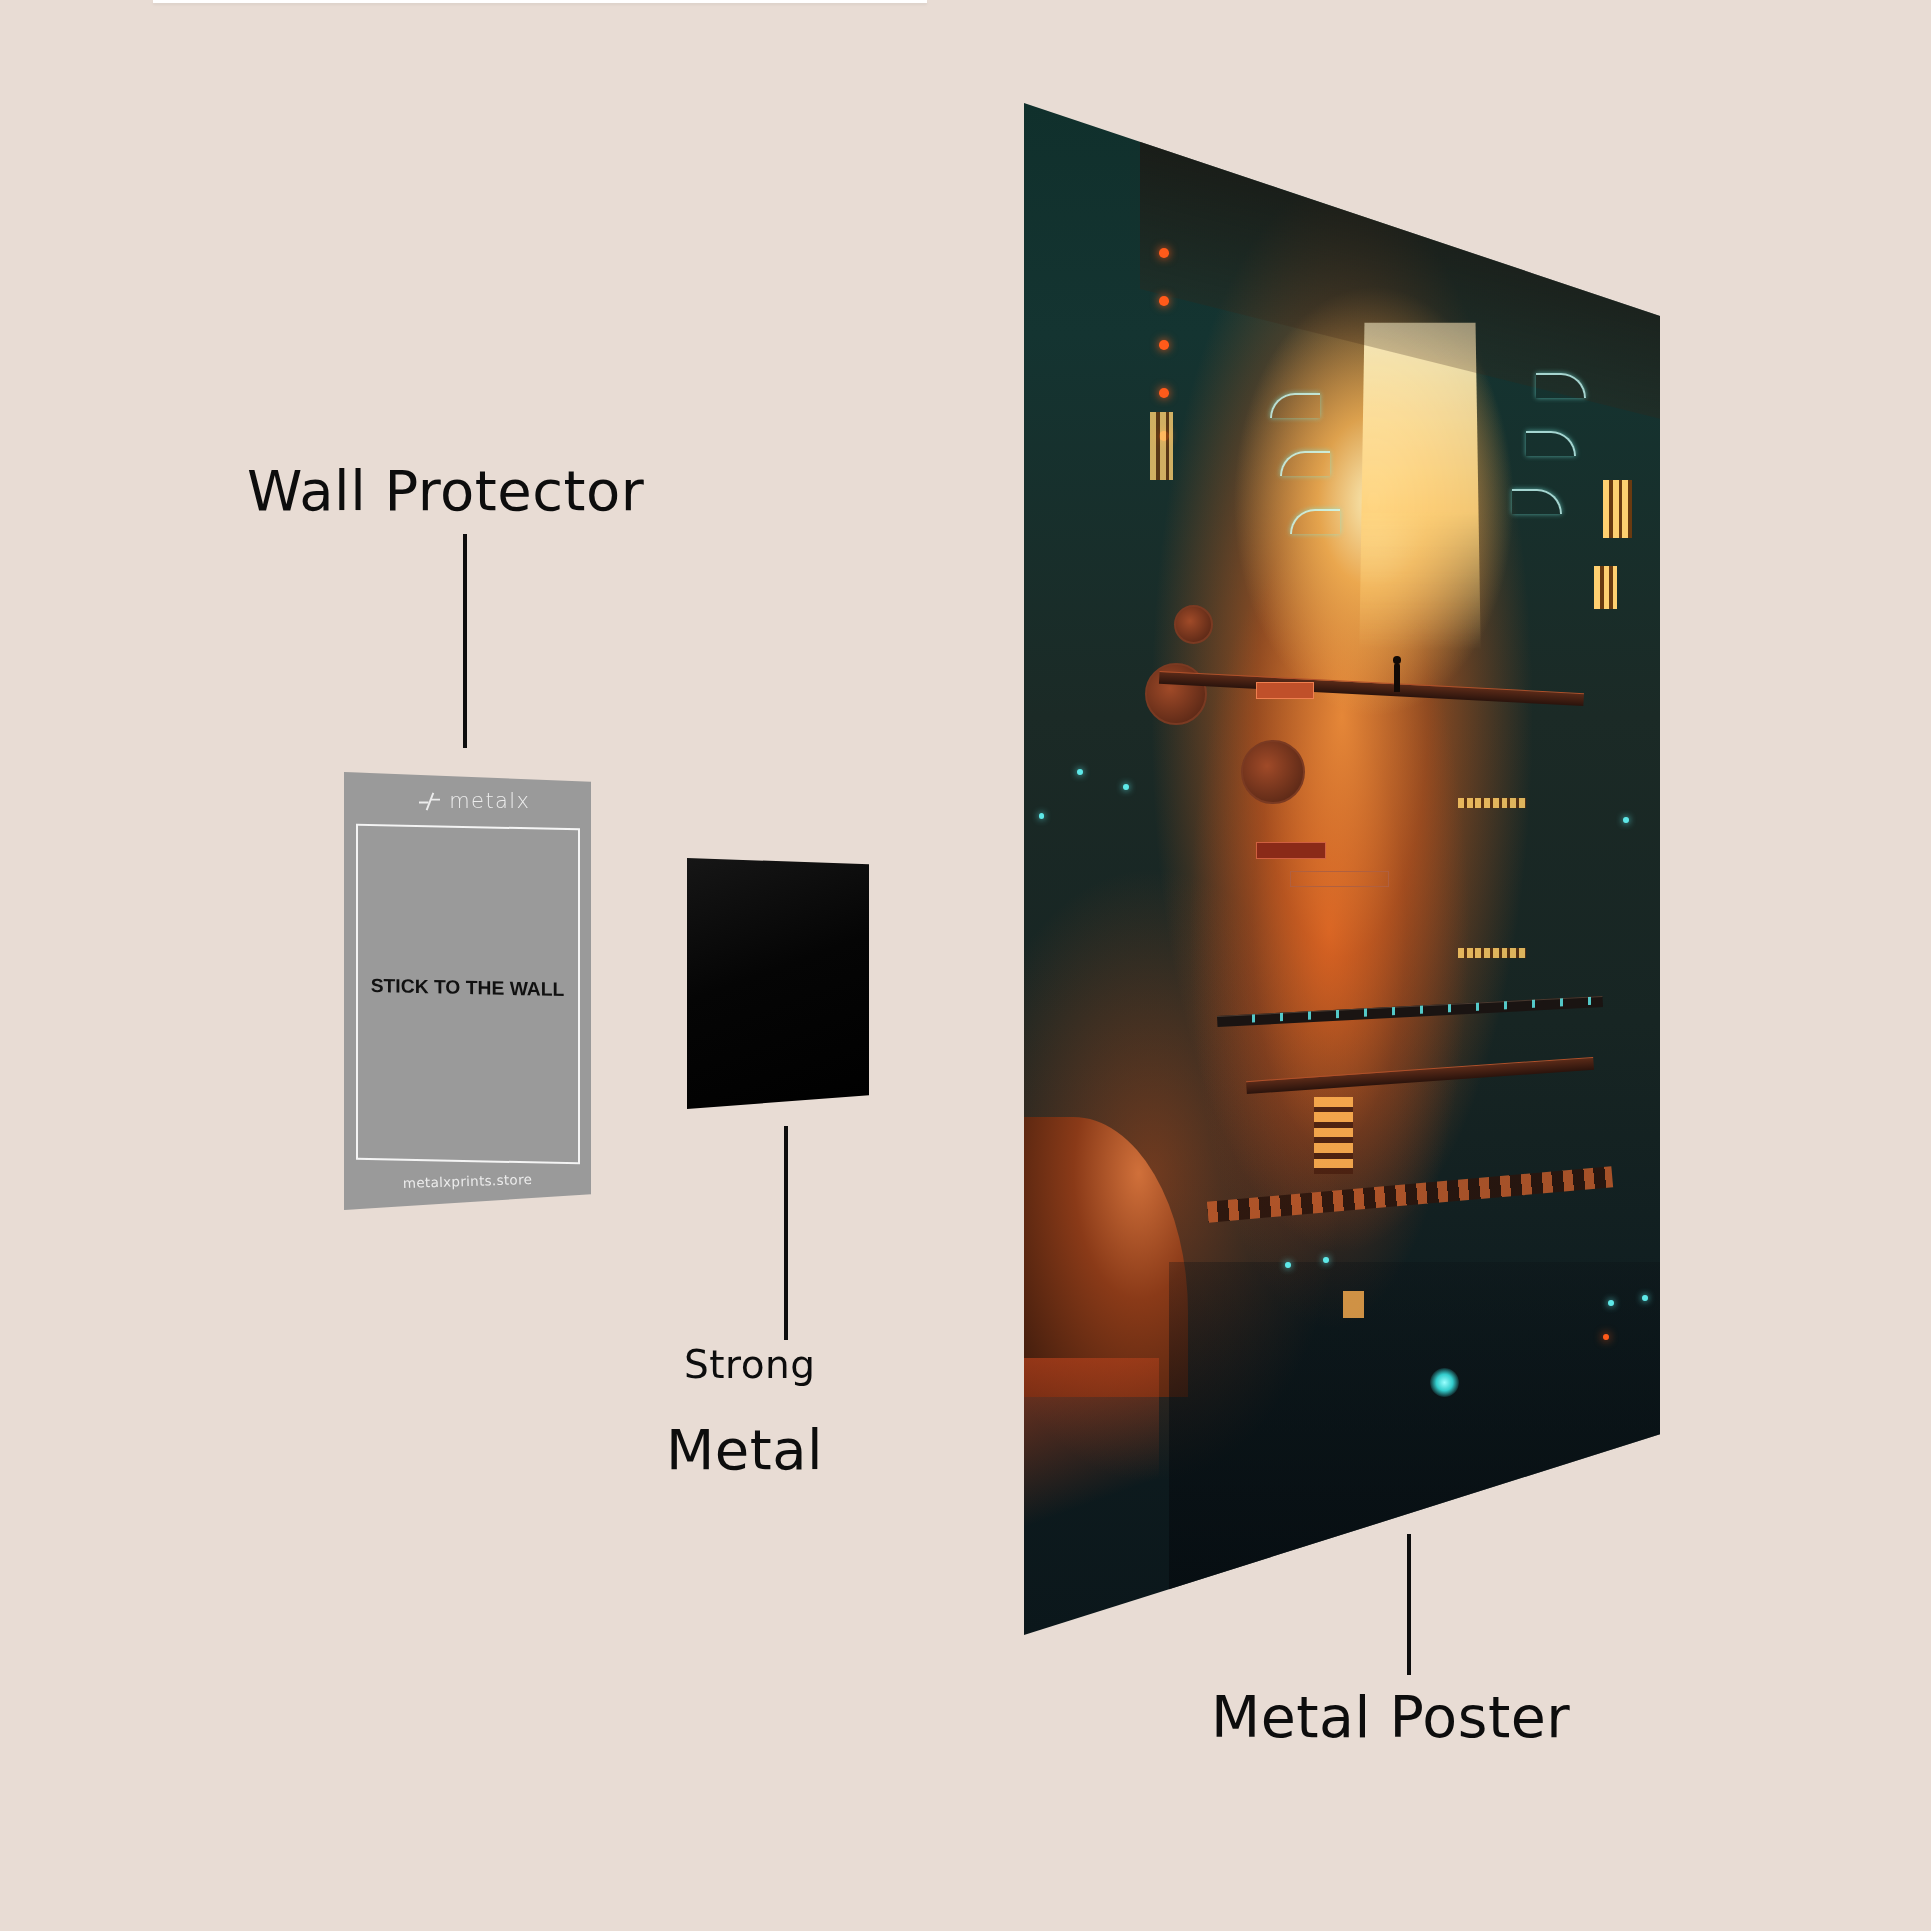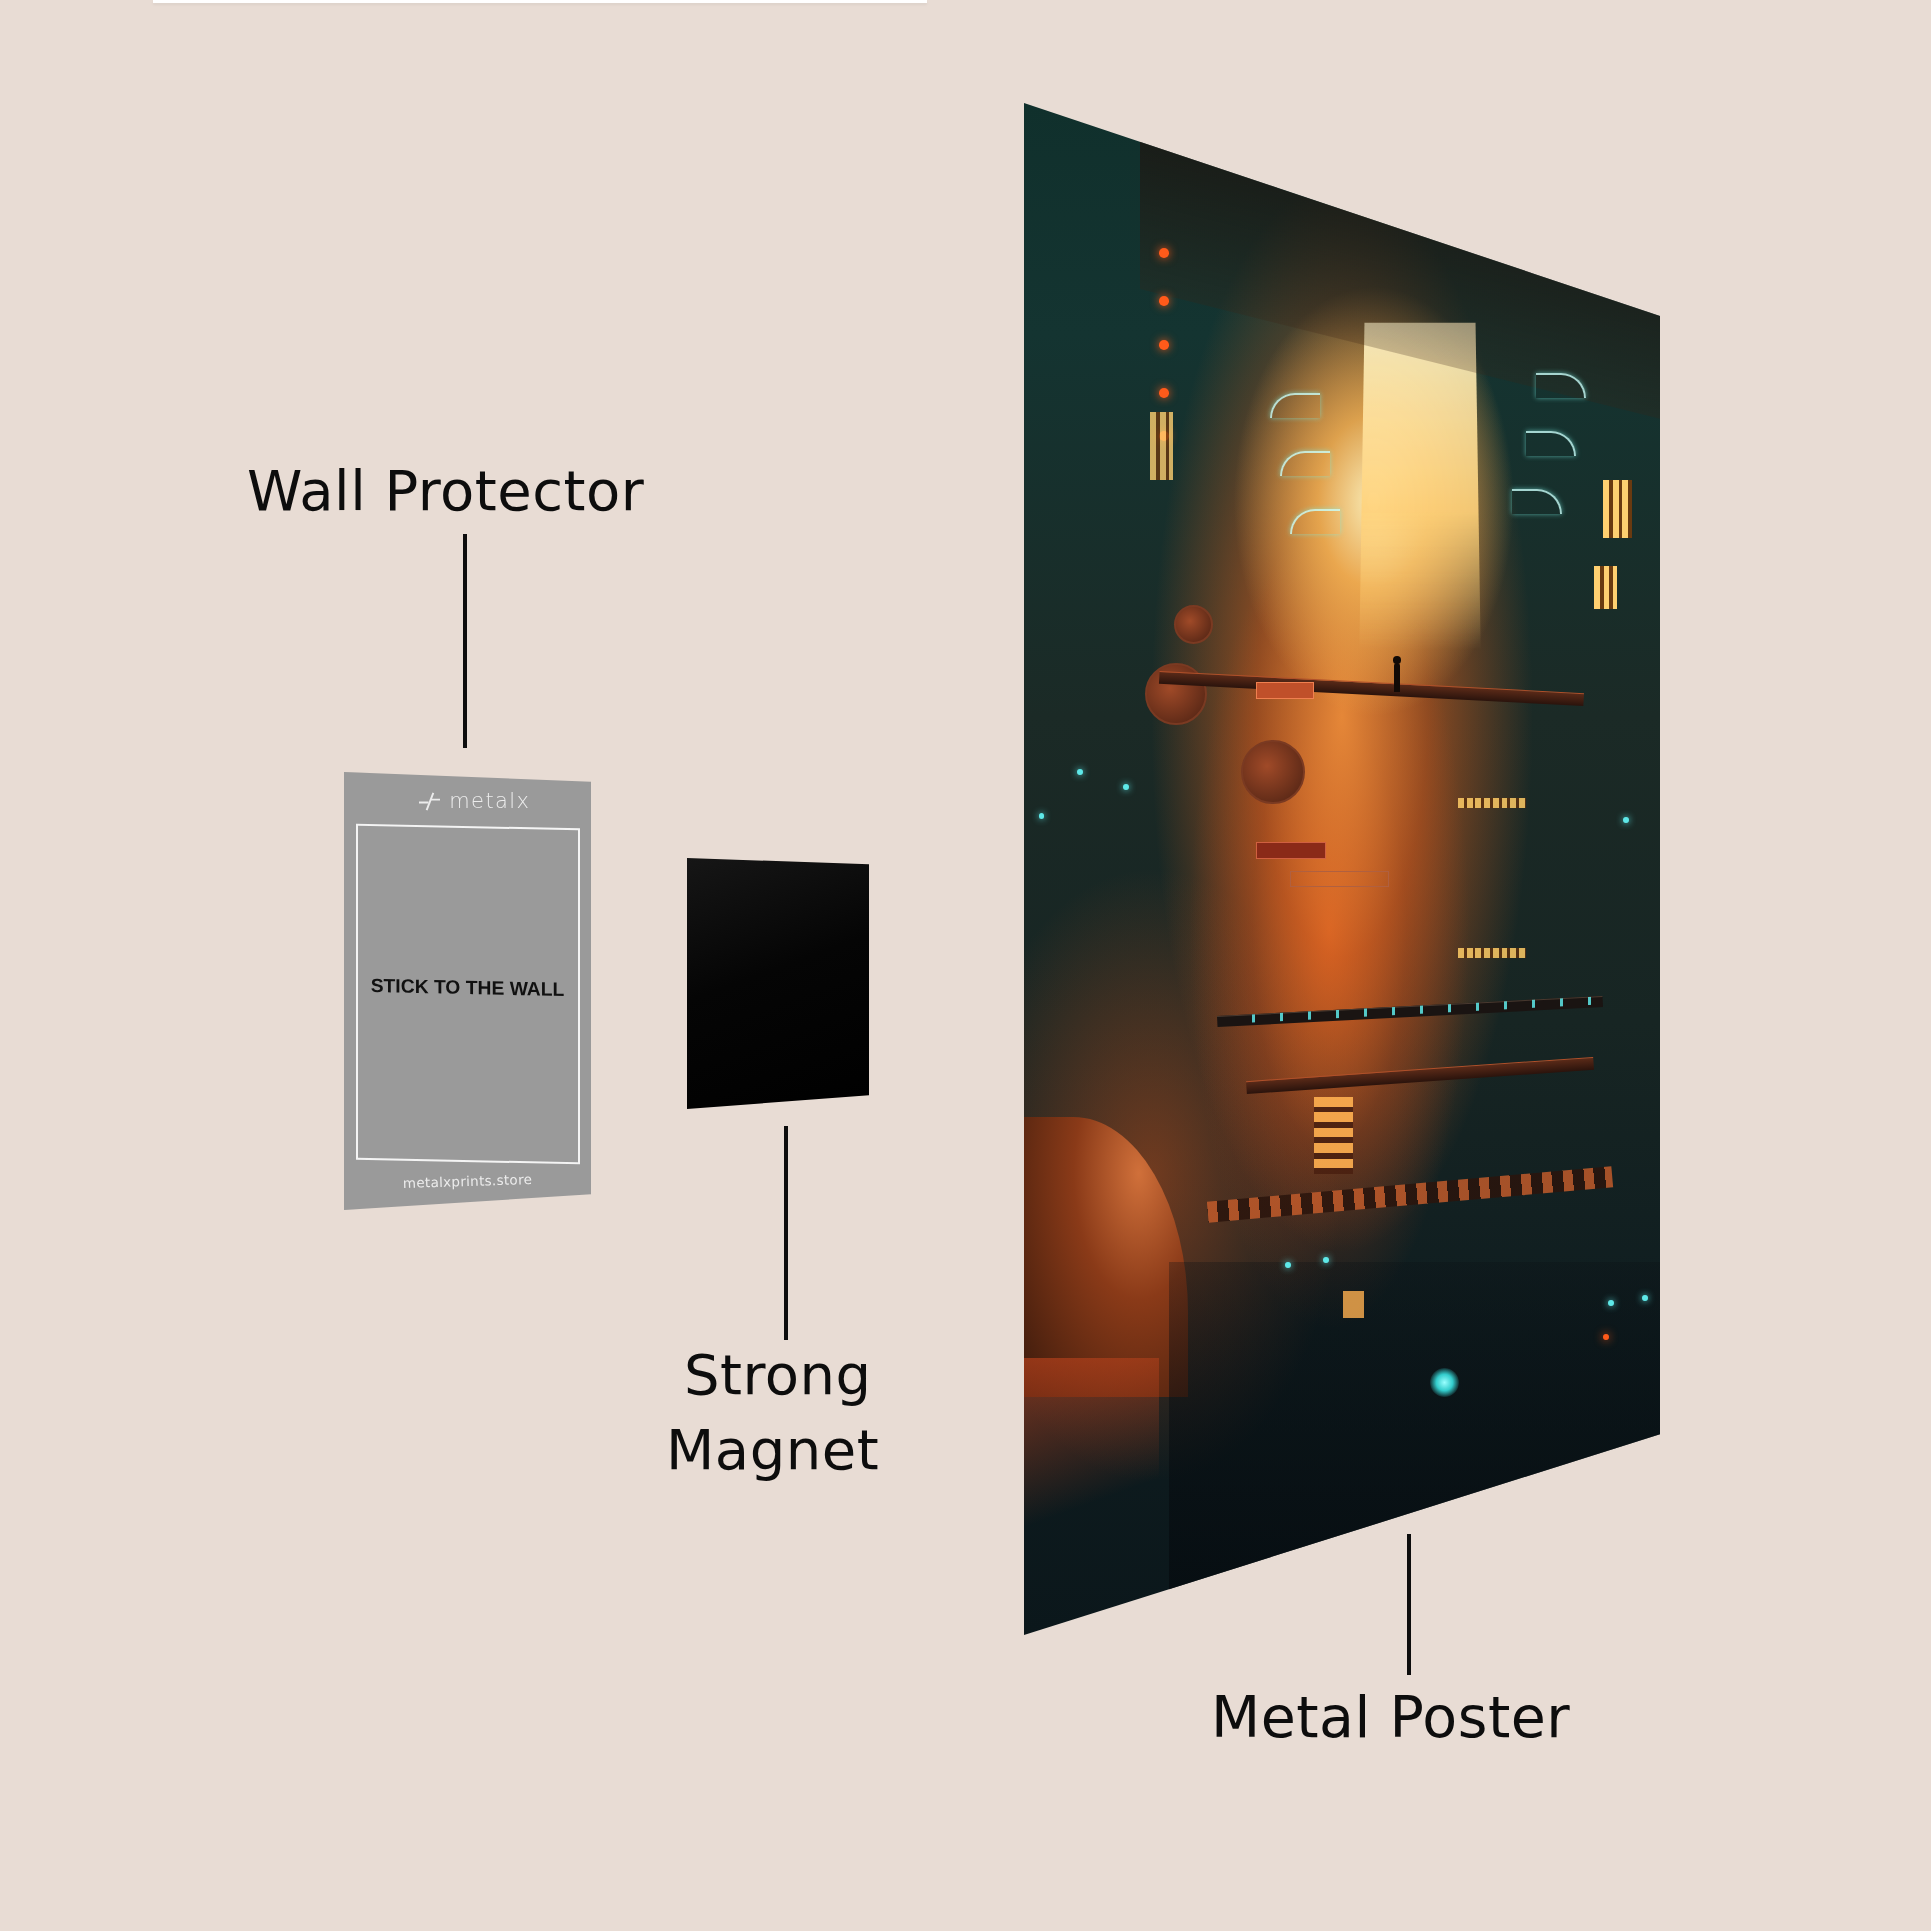--- a/index.html
+++ b/index.html
@@ -224,22 +224,22 @@
     </svg>
     <span>metalx</span>
   </div>
   <div class="wp-inner"></div>
   <div class="wp-stick">STICK TO THE WALL</div>
   <div class="wp-url">metalxprints.store</div>
 </div>
 
 <div class="magnet"></div>
 <div class="connector" style="left:784px; top:1126px; height:214px;"></div>
-<div class="label" style="left:684px; top:1342px; font-size:56px;">Strong</div>
-<div class="label" style="left:666px; top:1417px; font-size:56px;">Magnet</div>
+<div class="label" style="left:684px; top:1342px; font-size:39px;">Strong</div>
+<div class="label" style="left:666px; top:1417px; font-size:56px;">Metal</div>
 
 <div class="poster">
 
   <div class="feature" style="left:338px; top:212px; width:116px; height:328px; background:linear-gradient(180deg,#fff6c8,#ffd27a 60%,rgba(255,160,60,0)); transform:perspective(386px) rotateX(6deg); opacity:0.9;"></div>
 
   <div class="feature" style="left:116px; top:97px; width:521px; height:154px; background:linear-gradient(180deg,rgba(30,20,15,0.7),rgba(60,35,20,0.25)); transform:skewY(14deg);"></div>
 
   <div class="feature neon-arc" style="left:246px; top:290px;"></div>
   <div class="feature neon-arc" style="left:256px; top:348px;"></div>
   <div class="feature neon-arc" style="left:266px; top:406px;"></div>

